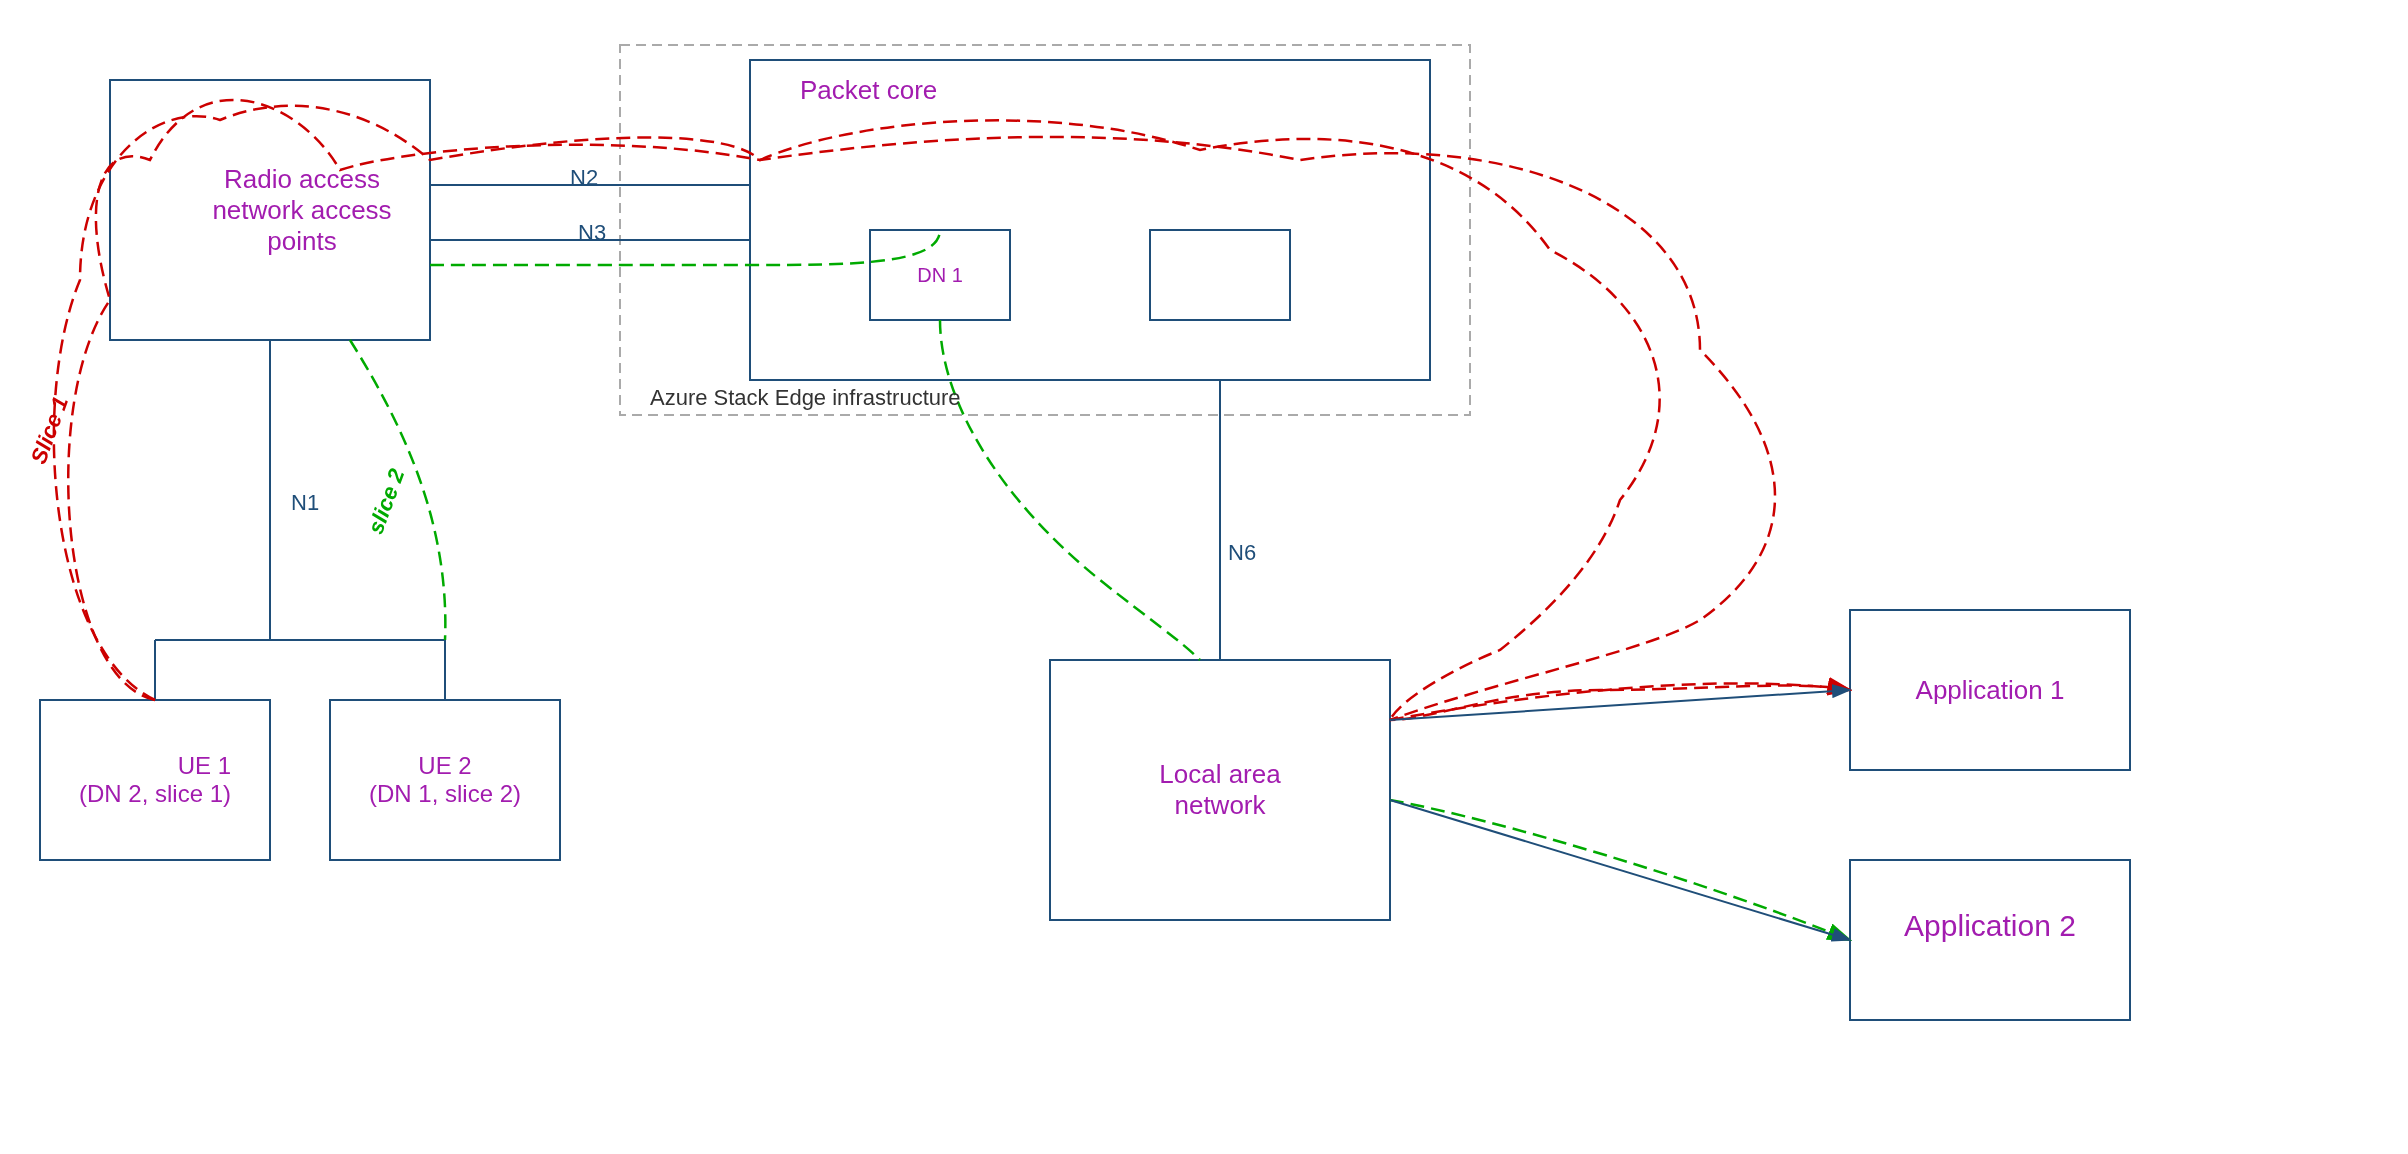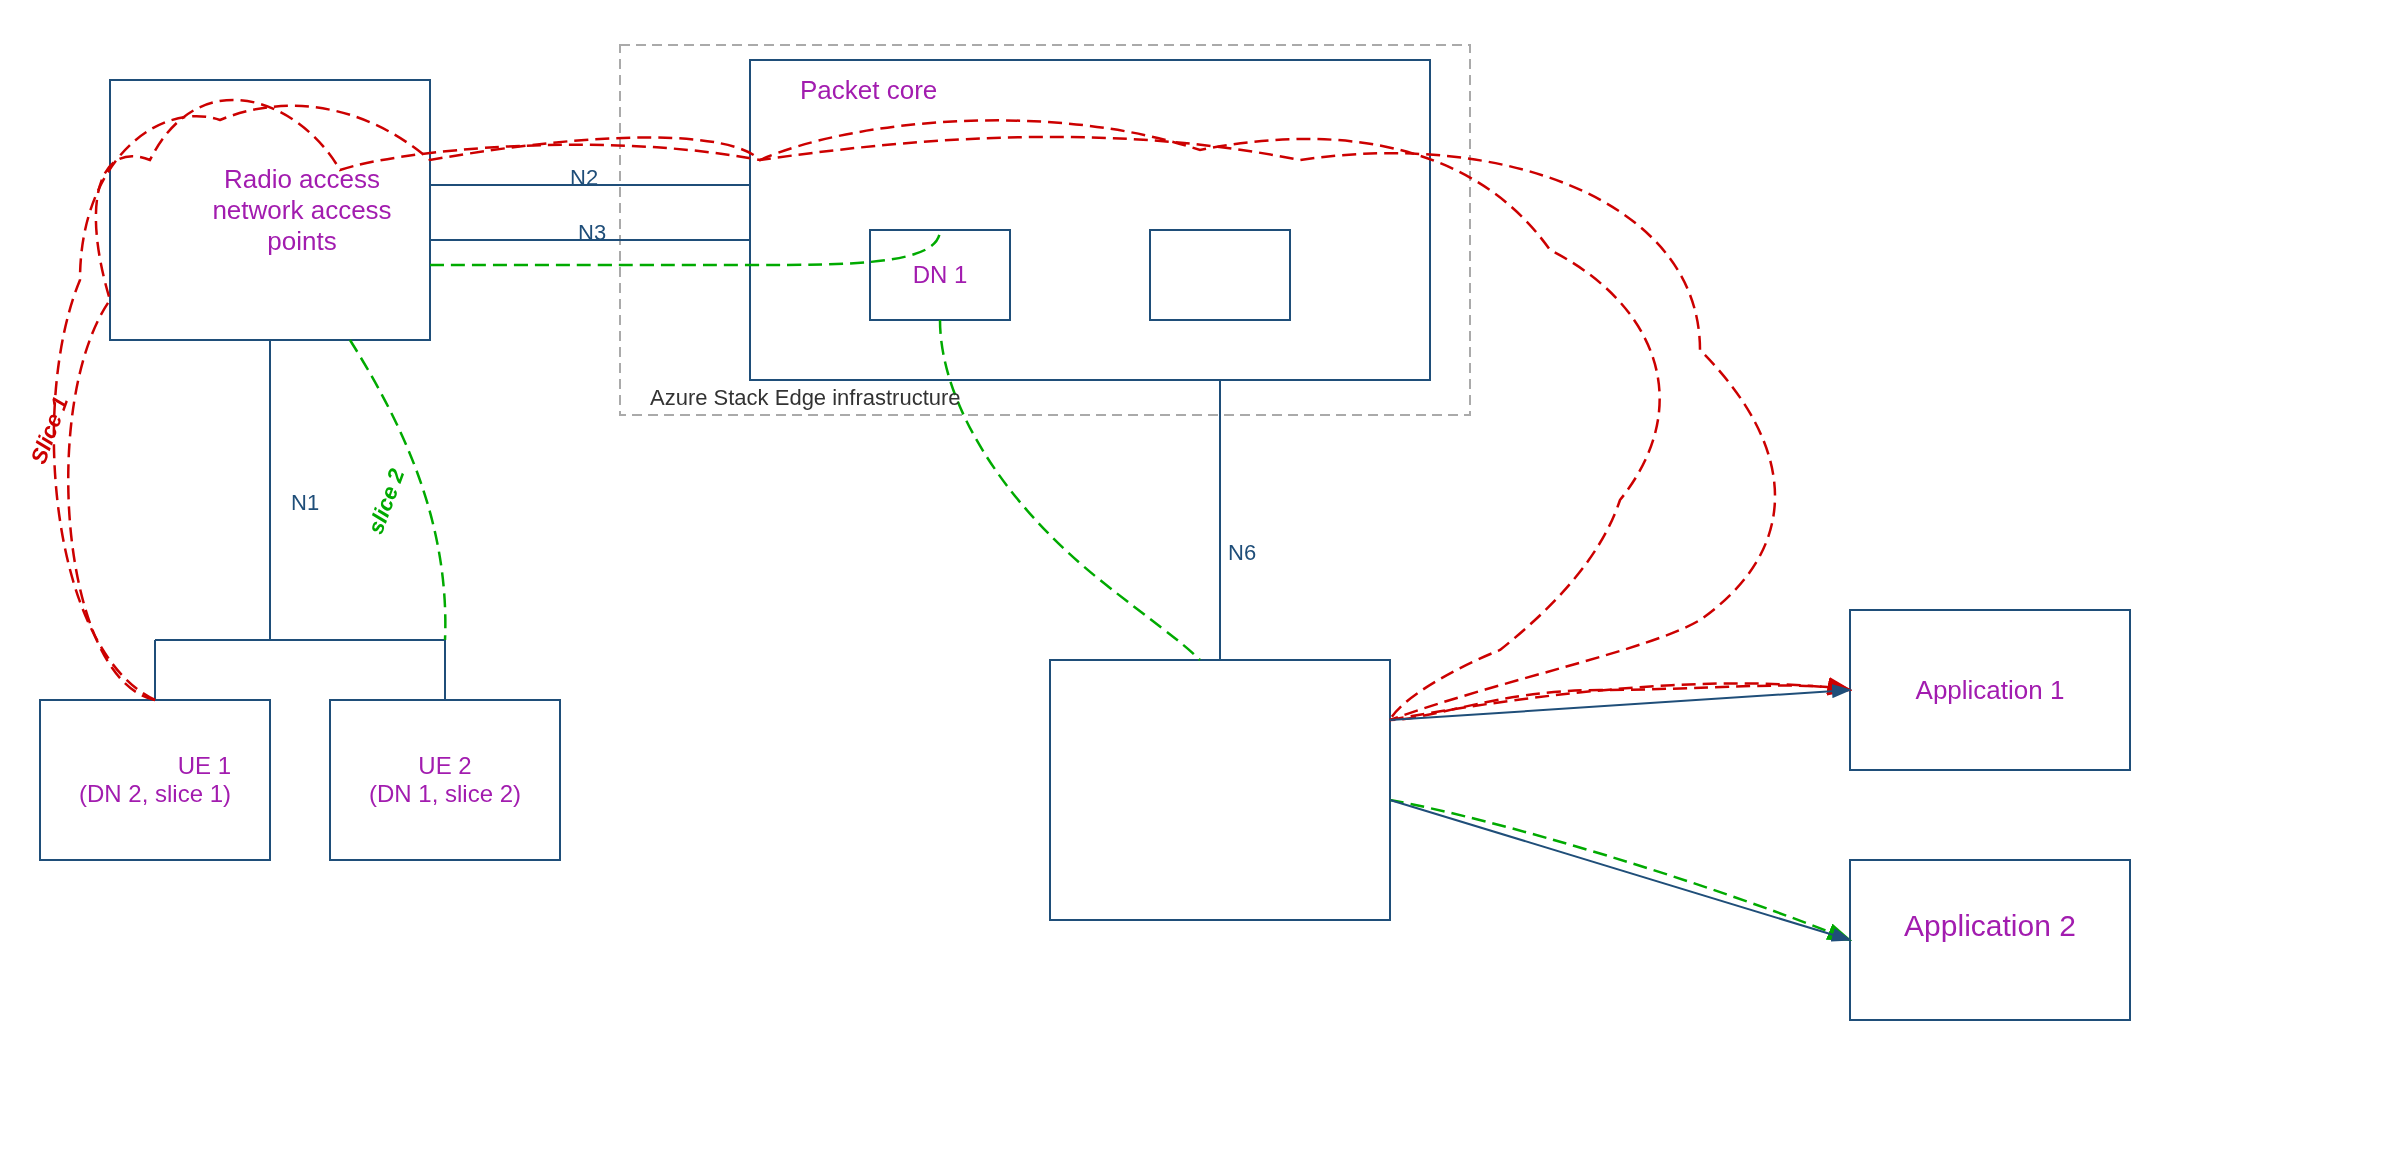--- a/index.html
+++ b/index.html
@@ -124,39 +124,43 @@
   <div class="box-label" style="left: 110px; top: 80px; width: 384px; height: 260px; display:flex; align-items:center; justify-content:center; font-size:26px; text-align:center;">
     <span style="white-space: pre-line;">Radio access
 network access
 points</span>
   </div>
 
   <div class="box-label" style="left: 800px; top: 75px; font-size:26px;">
     <span>Packet core</span>
   </div>
 
-  <div class="box-label" style="left: 870px; top: 230px; width: 140px; height: 90px; display:flex; align-items:center; justify-content:center; font-size:24px;">
+  <div class="box-label" style="left: 870px; top: 230px; width: 140px; height: 90px; display:flex; align-items:center; justify-content:center; font-size:20px;">
     <span>DN 1</span>
   </div>
 
 
   <div class="box-label" style="left: 650px; top: 385px; font-size:22px; color:#333;">
     <span>Azure Stack Edge infrastructure</span>
   </div>
 
   <div class="box-label" style="left: 40px; top: 700px; width: 230px; height: 160px; display:flex; align-items:center; justify-content:center; font-size:24px; text-align:center;">
     <span style="white-space:pre-line;text-align:right;">UE 1
 (DN 2, slice 1)</span>
   </div>
 
   <div class="box-label" style="left: 330px; top: 700px; width: 230px; height: 160px; display:flex; align-items:center; justify-content:center; font-size:24px; text-align:center;">
     <span style="white-space:pre-line;">UE 2
 (DN 1, slice 2)</span>
   </div>
 
+  <div class="box-label" style="left: 1050px; top: 660px; width: 340px; height: 260px; display:flex; align-items:center; justify-content:center; font-size:26px; text-align:center;">
+    <span style="white-space:pre-line;">Local area
+network</span>
+  </div>
 
   <div class="box-label" style="left: 1850px; top: 610px; width: 280px; height: 160px; display:flex; align-items:center; justify-content:center; font-size:26px; text-align:center;">
     <span>Application 1</span>
   </div>
 
   <div class="box-label" style="left: 1850px; top: 860px; width: 280px; height: 131px; display:flex; align-items:center; justify-content:center; font-size:30px; text-align:center;">
     <span>Application 2</span>
   </div>
 
   <div class="interface-label" style="left: 570px; top: 165px;">

